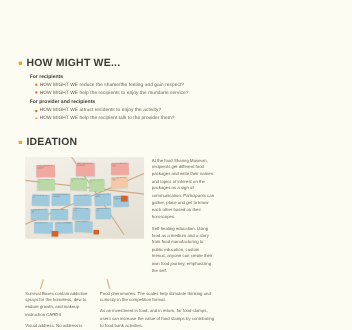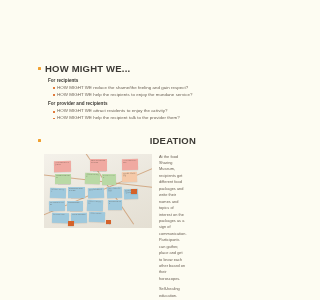--- a/index.html
+++ b/index.html
@@ -11,22 +11,21 @@
     height: 300px;
     background: #fdfcf2;
     font-family: "Liberation Sans", sans-serif;
     overflow: hidden;
     position: relative;
   }
   .page {
     position: absolute;
     inset: 0;
     background: #fdfcf2;
-    padding: 16px;
-    margin-left: 10px;
+    padding: 5px;
   }
 
   
   .section-head {
     display: flex;
     align-items: center;
     gap: 4px;
     margin-left: 12px;
   }
   .sq-bullet {
@@ -78,21 +77,20 @@
   }
   .q-text {
     font-size: 4.4px;
     color: #6a6055;
     letter-spacing: 0.05px;
   }
 
   
   .ideation-head {
     margin-top: 14px;
-    justify-content: space-between;
   }
 
   .ideation-body {
     display: flex;
     margin-top: 8px;
     padding: 0 12px 0 18px;
     gap: 7px;
   }
   .col-left  { width: 108px; flex: 0 0 auto; }
   .col-right { flex: 1 1 auto; }

